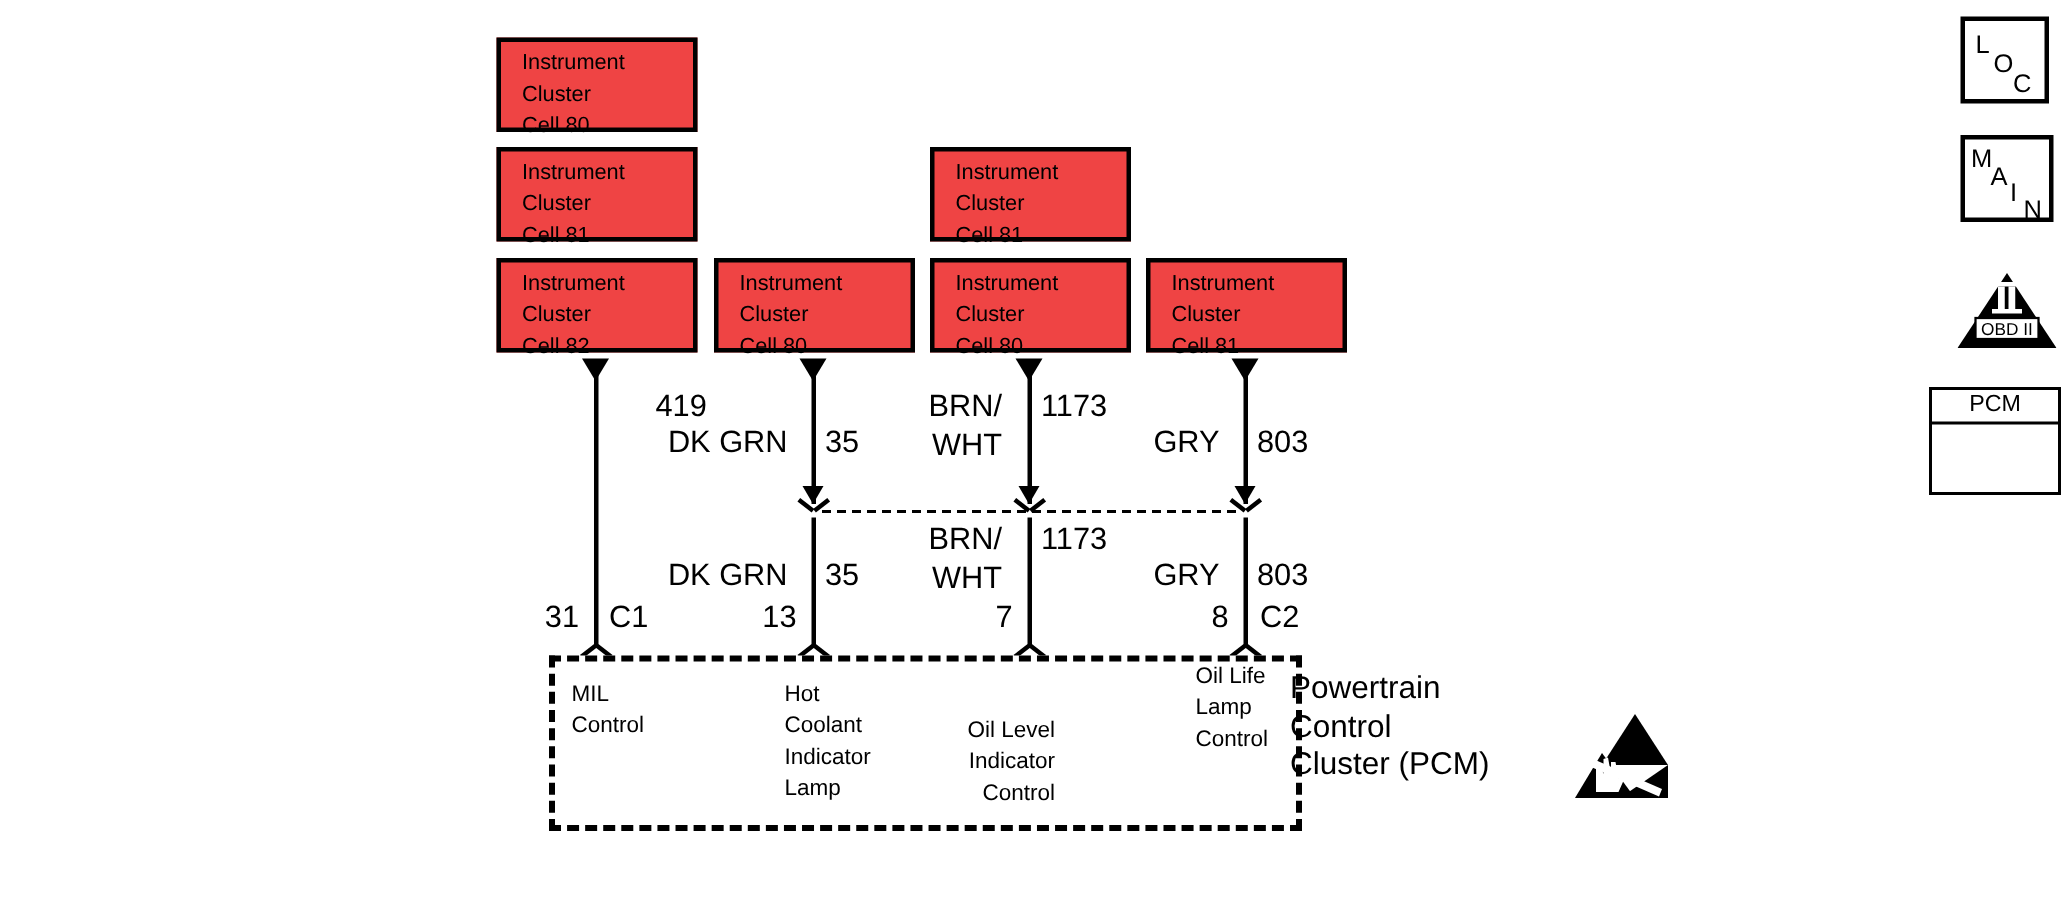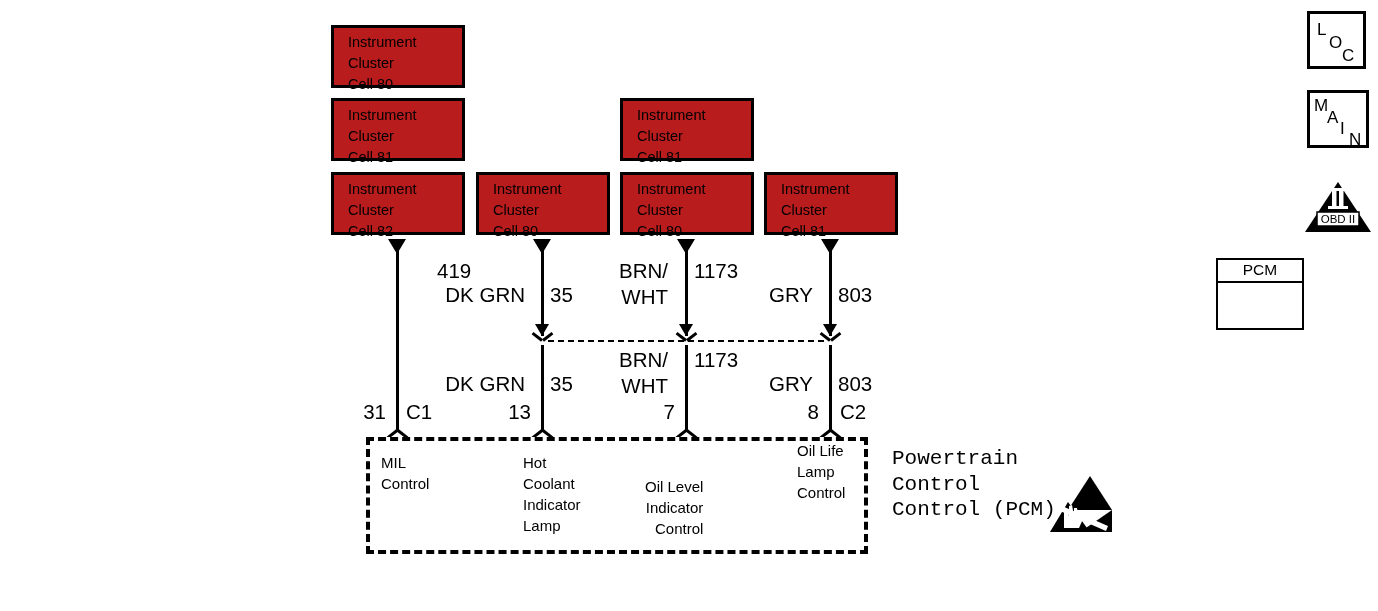--- a/index.html
+++ b/index.html
@@ -7,21 +7,21 @@
   body{
     width:1378px;height:611px;position:relative;overflow:hidden;
     font-family:"Liberation Sans","DejaVu Sans",sans-serif;
     color:#000;
     -webkit-font-smoothing:none;
   }
   #stage{position:absolute;left:0;top:0;width:1378px;height:611px;}
 
   
   .cbox{
-    position:absolute;border:3px solid #000;background:#b91c1c;
+    position:absolute;border:3px solid #000;background:#ef4444;
     box-sizing:border-box;
     padding:4px 0 0 14px;
     font-size:14.5px;line-height:21px;
   }
   .cbox span{display:block;white-space:nowrap;}
 
   
   .wire{position:absolute;width:3px;background:#000;}
   .wtri{
     position:absolute;width:0;height:0;
@@ -206,24 +206,24 @@
     <span style="display:block;">Indicator</span>
     <span style="display:block;">Control</span>
   </div>
 
   <div class="pcmfn" style="left:797px;top:440px;">
     <span style="display:block;">Oil Life</span>
     <span style="display:block;">Lamp</span>
     <span style="display:block;">Control</span>
   </div>
 
-  <div id="pcm-title" style="left:892px;top:446px;font-family:Liberation Mono, monospace;">
+  <div id="pcm-title" style="left:860px;top:446px;">
     <span style="display:block;">Powertrain</span>
     <span style="display:block;">Control</span>
-    <span style="display:block;">Control (PCM)</span>
+    <span style="display:block;">Cluster (PCM)</span>
   </div>
 
   <div id="esd" style="left:1046px;top:476px;width:66px;height:56px;">
     <svg width="66" height="56" viewBox="0 0 66 56">
       <polygon points="44,0 66,34 22,34" fill="#000"></polygon>
       <polygon points="4,56 22,26 44,56" fill="#000"></polygon>
       <polygon points="34,56 66,56 66,34" fill="#000"></polygon>
       <path d="M18,52 L18,36 L21,34 L23,40 L23,30 L26,29 L28,40 L28,32 L31,32 L33,43 L35,40 L37,43 L33,52 Z" fill="#fff"></path>
       <polygon points="16,30 62,50 60,55 14,35" fill="#fff"></polygon>
     </svg>
@@ -247,17 +247,17 @@
       <polygon points="33,0 66,50 0,50" fill="#000"></polygon>
       <rect x="27" y="9" width="4.5" height="15" fill="#fff"></rect>
       <rect x="34" y="9" width="4.5" height="15" fill="#fff"></rect>
       <rect x="23" y="6" width="20" height="3" fill="#fff"></rect>
       <rect x="23" y="24" width="20" height="3" fill="#fff"></rect>
       <rect x="12" y="30" width="42" height="14" fill="#fff" stroke="#000" stroke-width="1.5"></rect>
       <text x="33" y="41" font-family="Liberation Sans, sans-serif" font-size="11.5" text-anchor="middle" fill="#000">OBD II</text>
     </svg>
   </div>
 
-  <div id="pcm-legend" style="left:1216px;top:258px;width:88px;height:72px;">
+  <div id="pcm-legend" style="left:1286px;top:258px;width:88px;height:72px;">
     <div class="hd">PCM</div>
   </div>
 
 </div>
 
 </body></html>

